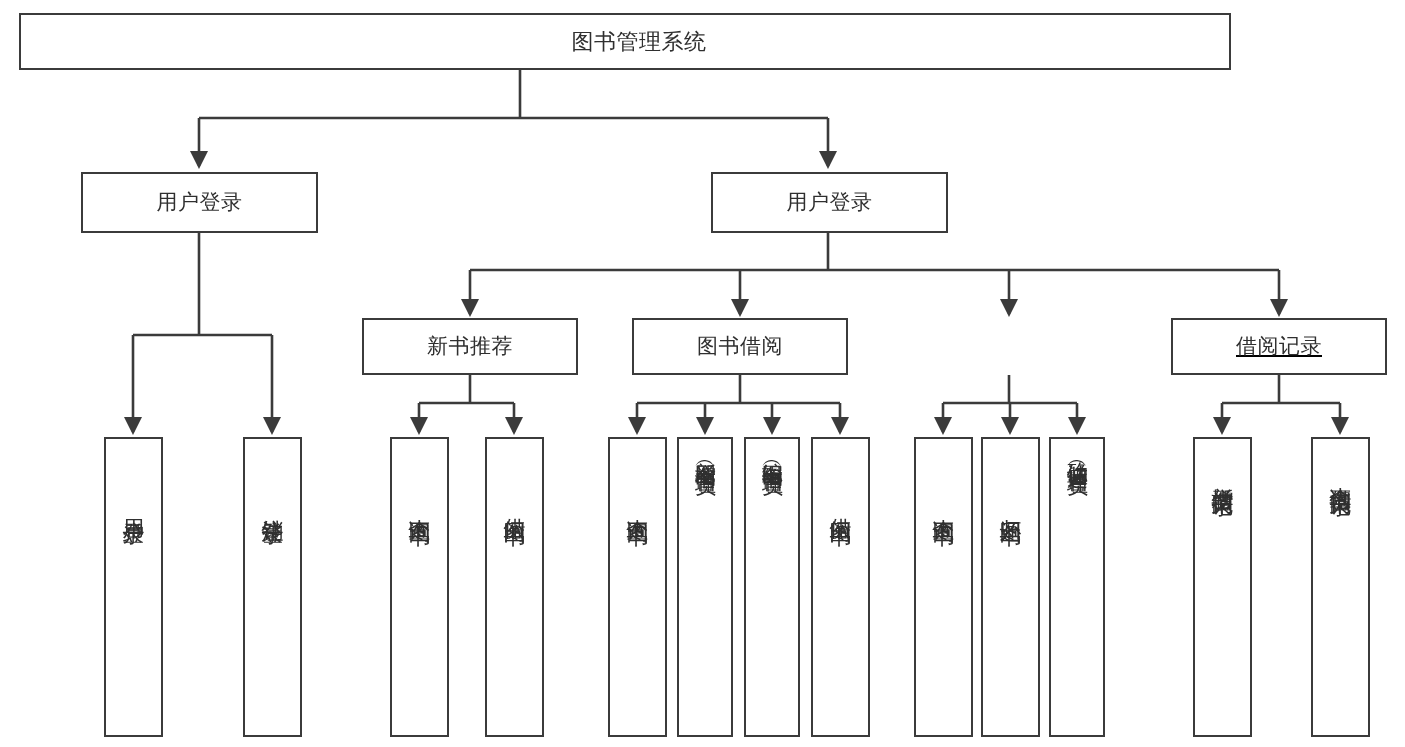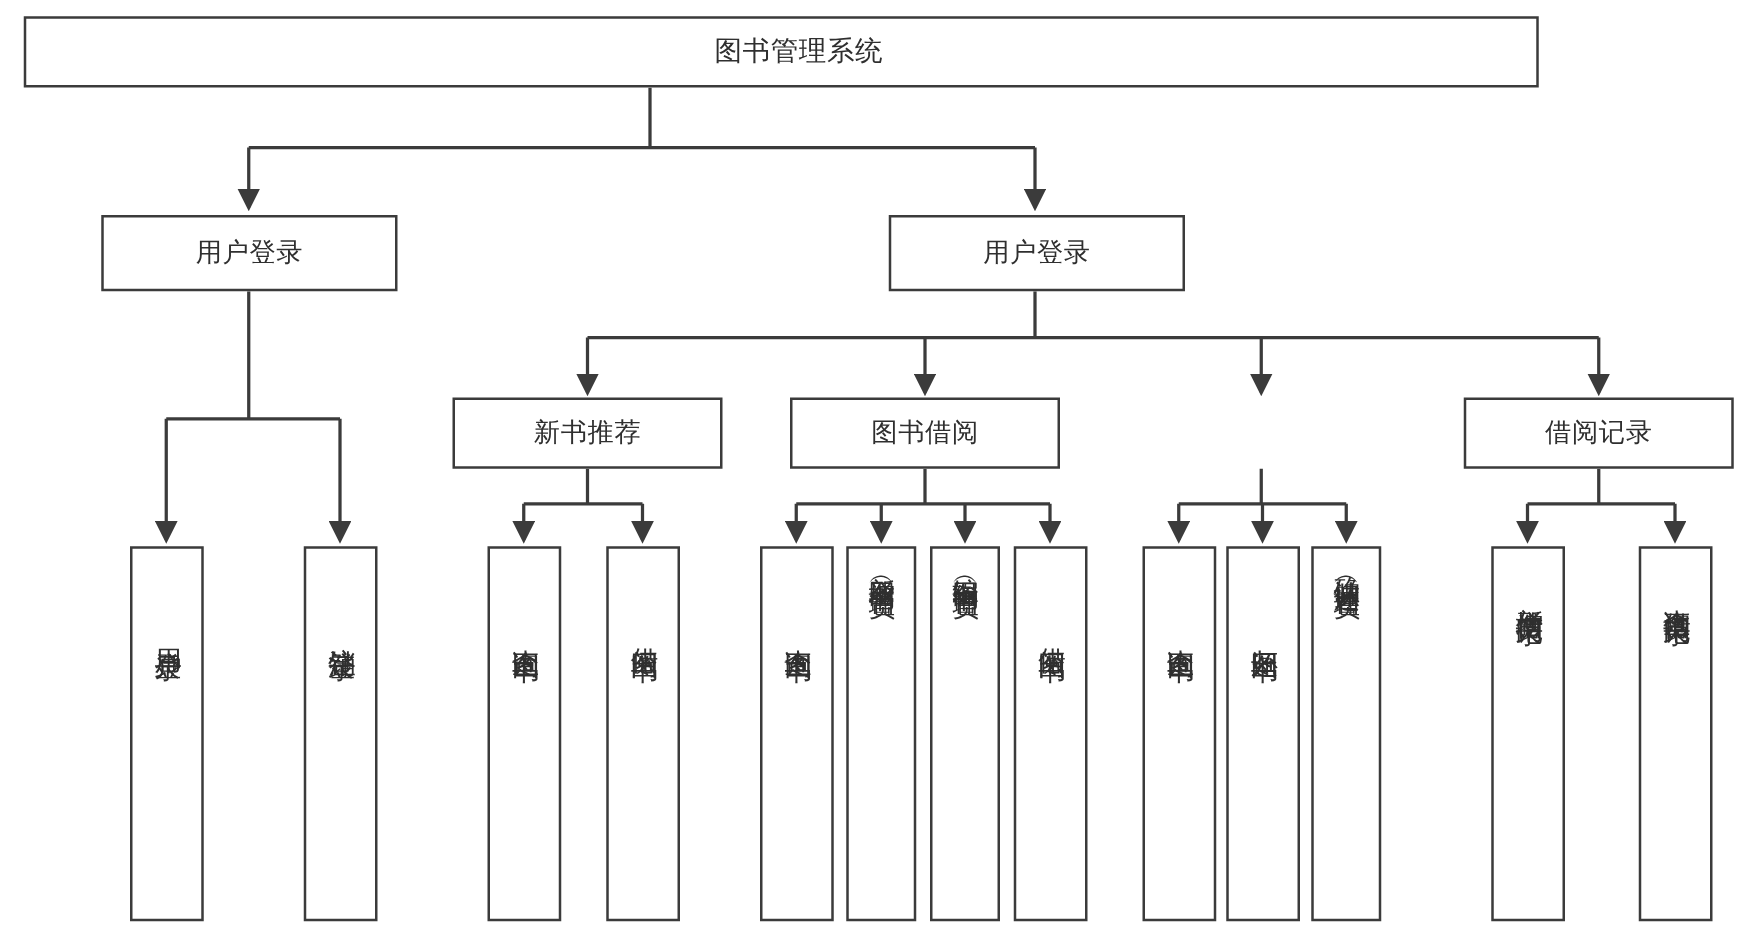--- a/index.html
+++ b/index.html
@@ -142,21 +142,21 @@
   <div class="node h" style="left:711px; top:172px; width:237px; height:61px;">
     <span class="label">用户登录</span>
   </div>
 
   <div class="node h" style="left:632px; top:318px; width:216px; height:57px;">
     <span class="label">图书借阅</span>
   </div>
   <div class="node h" style="left:362px; top:318px; width:216px; height:57px;">
     <span class="label">新书推荐</span>
   </div>
-  <div class="node h" style="left:1171px; top:318px; width:216px; height:57px;">
+  <div class="node h" style="left:1171px; top:318px; width:216px; height:57px;text-decoration:underline;">
     <span class="label">借阅记录</span>
   </div>
 
   <div class="node v" style="left:104px; top:437px; width:59px; height:300px; padding-top:62px;">
     <span class="label">用户登录</span>
   </div>
   <div class="node v" style="left:243px; top:437px; width:59px; height:300px; padding-top:62px;">
     <span class="label">注销登录</span>
   </div>
 

